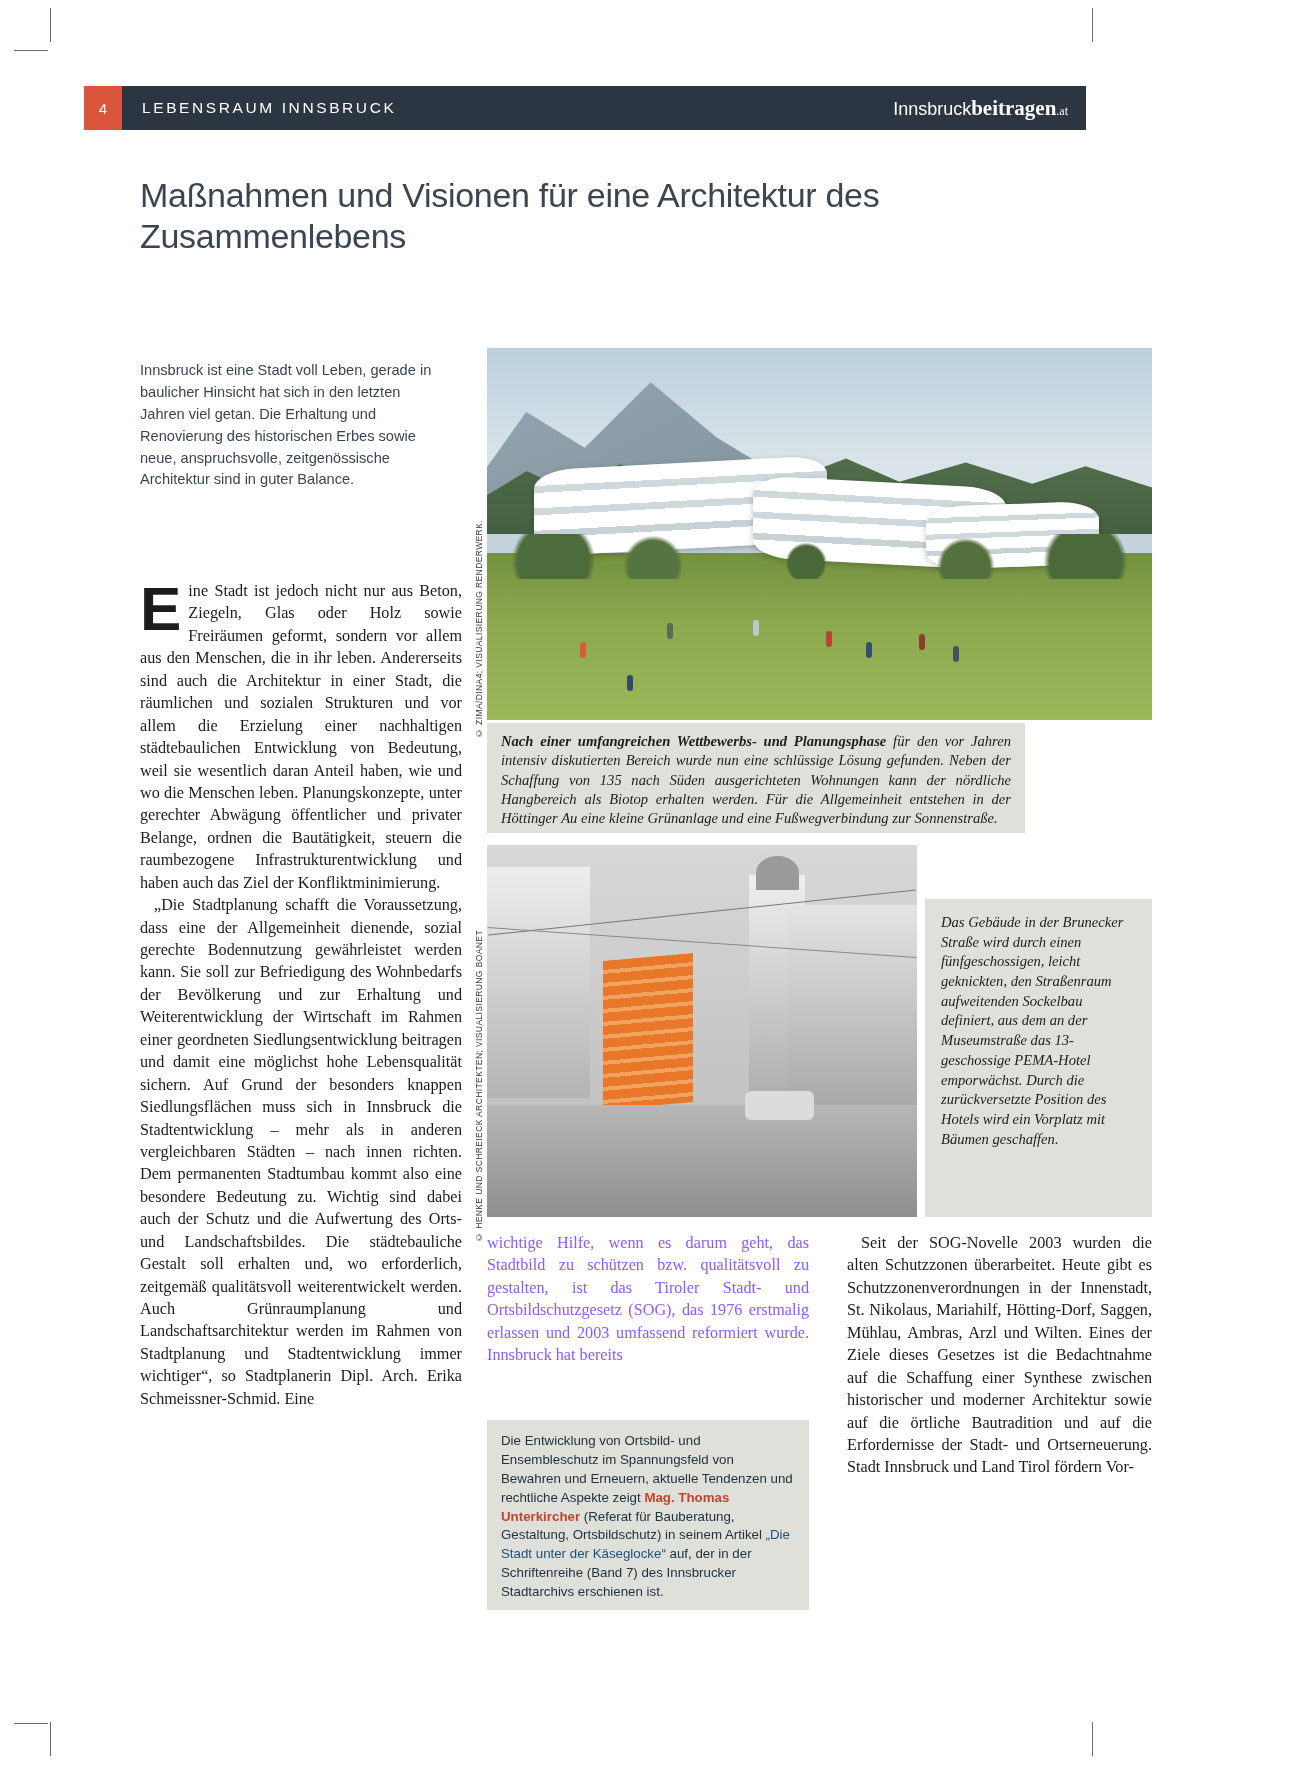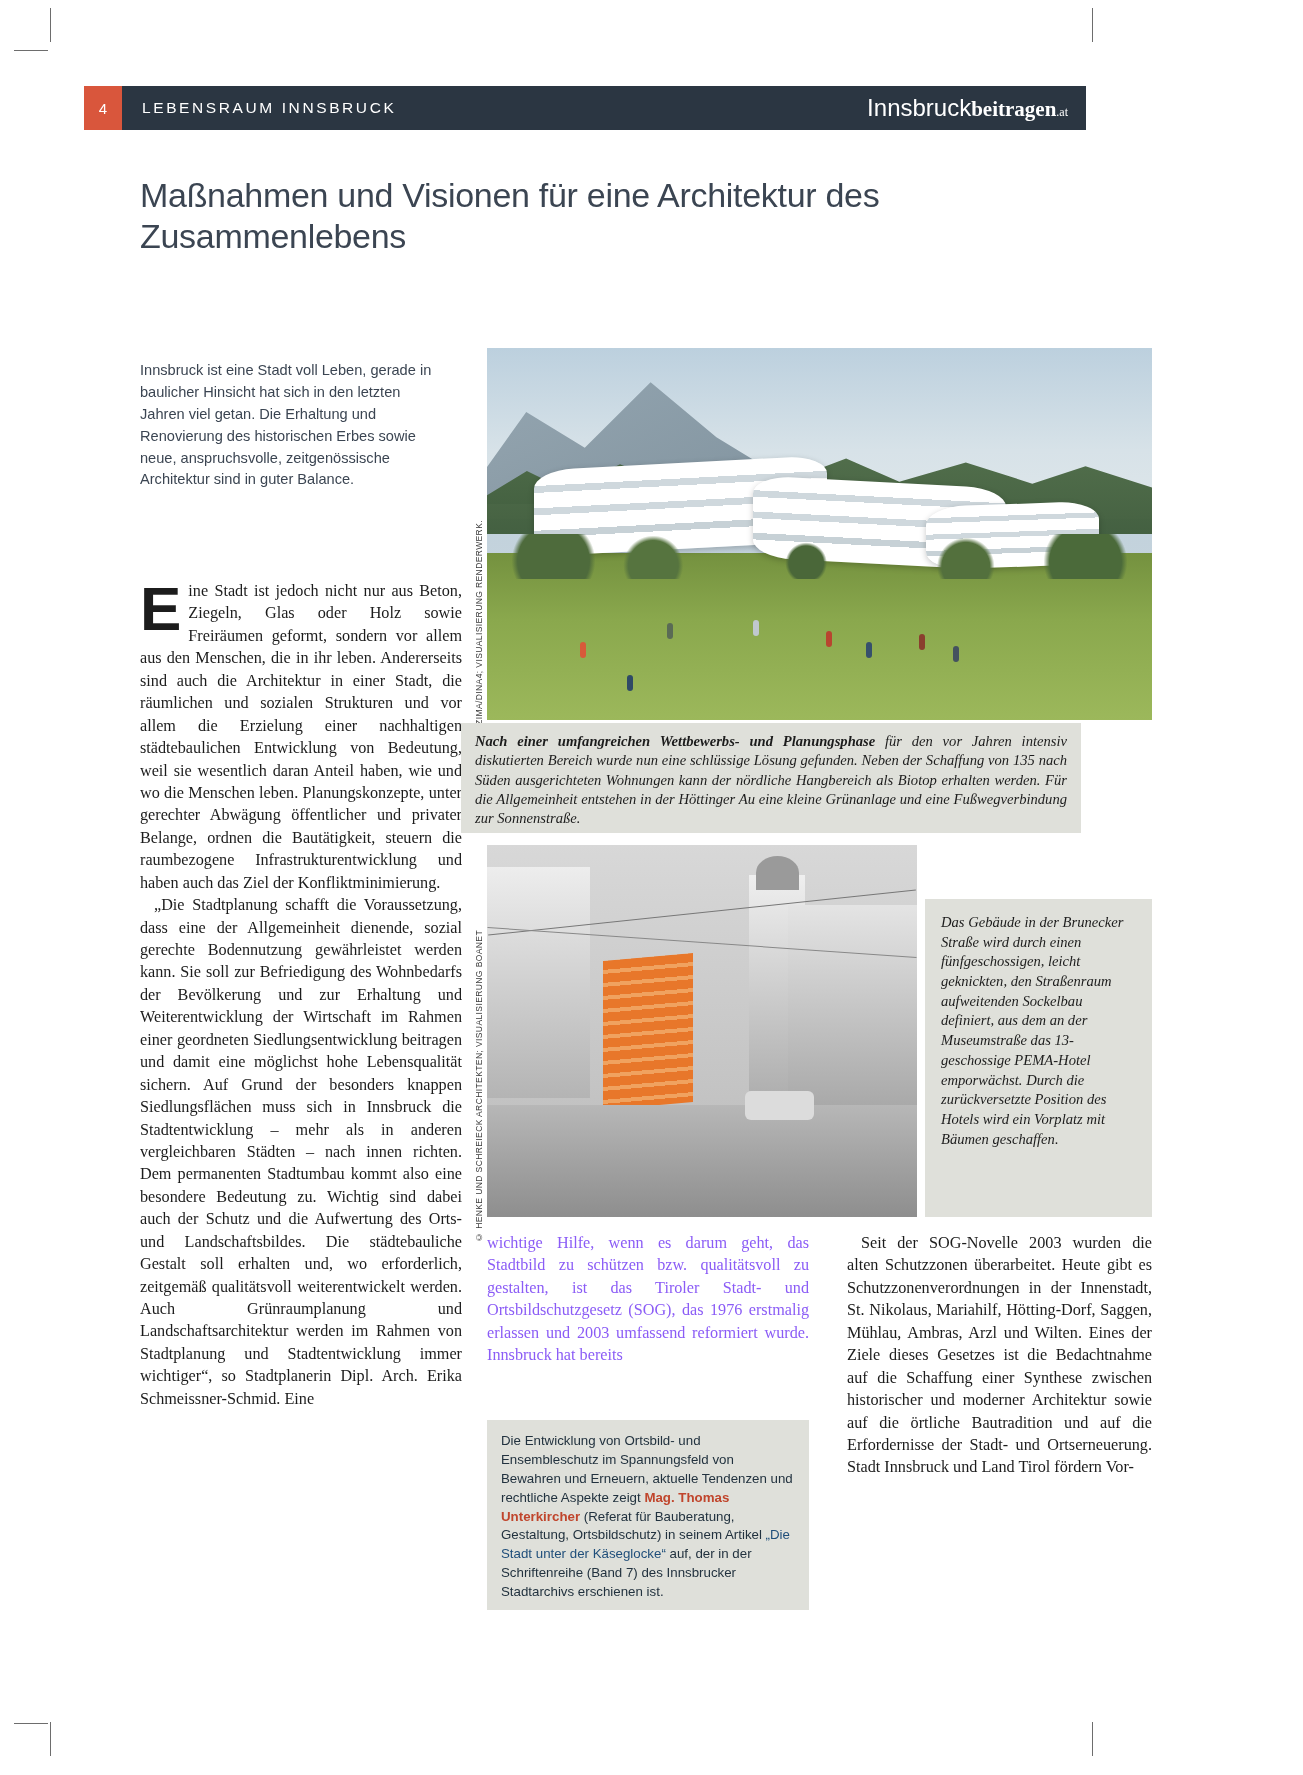--- a/index.html
+++ b/index.html
@@ -43,21 +43,21 @@
     padding-left:20px;
     font-weight:400;
   }
   .header-logo {
     margin-left:auto;
     padding-right:18px;
     color:#ffffff;
     font-size:21px;
     white-space:nowrap;
   }
-  .header-logo .thin { font-weight:300; font-size:24px; }
+  .header-logo .thin { font-weight:300; font-size:18px; }
   .header-logo .bold { font-weight:700; font-family:"Liberation Serif", serif; }
   .header-logo .at { font-size:12px; font-family:"Liberation Serif", serif; }
 
   
   .headline {
     position:absolute;
     left:140px; top:175px;
     width:940px;
     color:#3b4552;
     font-size:34px;
@@ -122,22 +122,22 @@
     color:#3a3a3a;
     letter-spacing:0.4px;
     white-space:nowrap;
   }
   .credit1 { left:474px; top:520px; }
   .credit2 { left:474px; top:930px; }
 
   
   .caption1 {
     position:absolute;
-    left:461px; top:723px;
-    width:620px; height:110px;
+    left:487px; top:723px;
+    width:538px; height:110px;
     background:#dfe0da;
     box-sizing:border-box;
     padding:9px 14px 0 14px;
     font-family:"Liberation Serif", serif;
     font-style:italic;
     font-size:14.6px;
     line-height:1.32;
     color:#1c1c1c;
     text-align:justify;
   }

